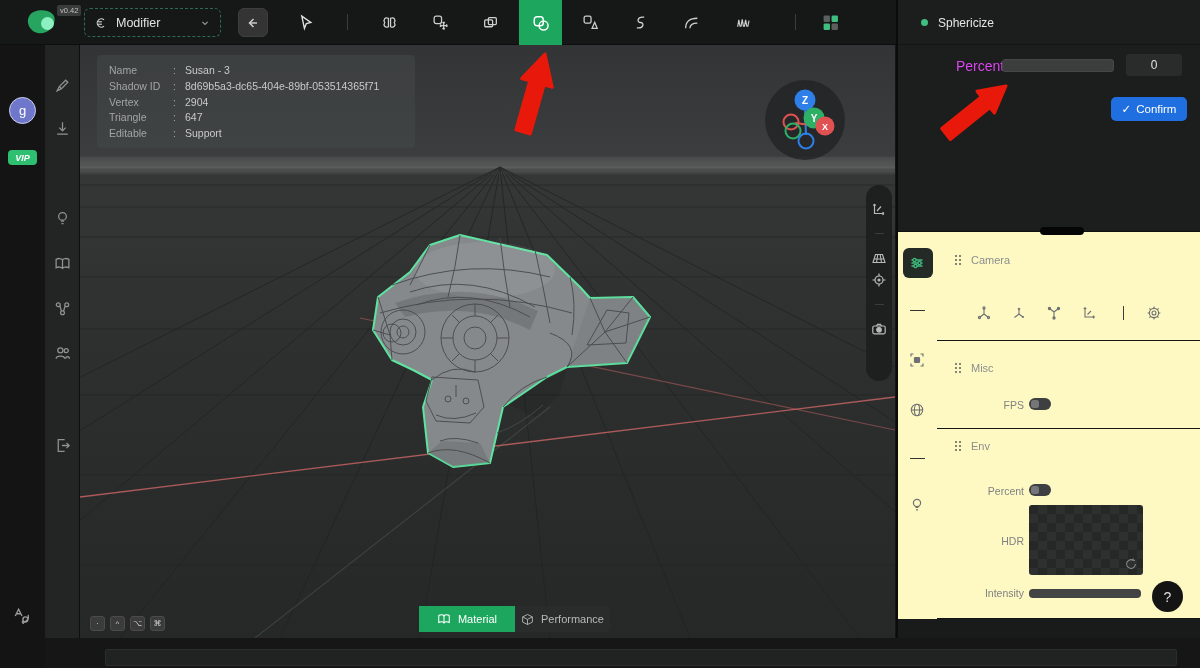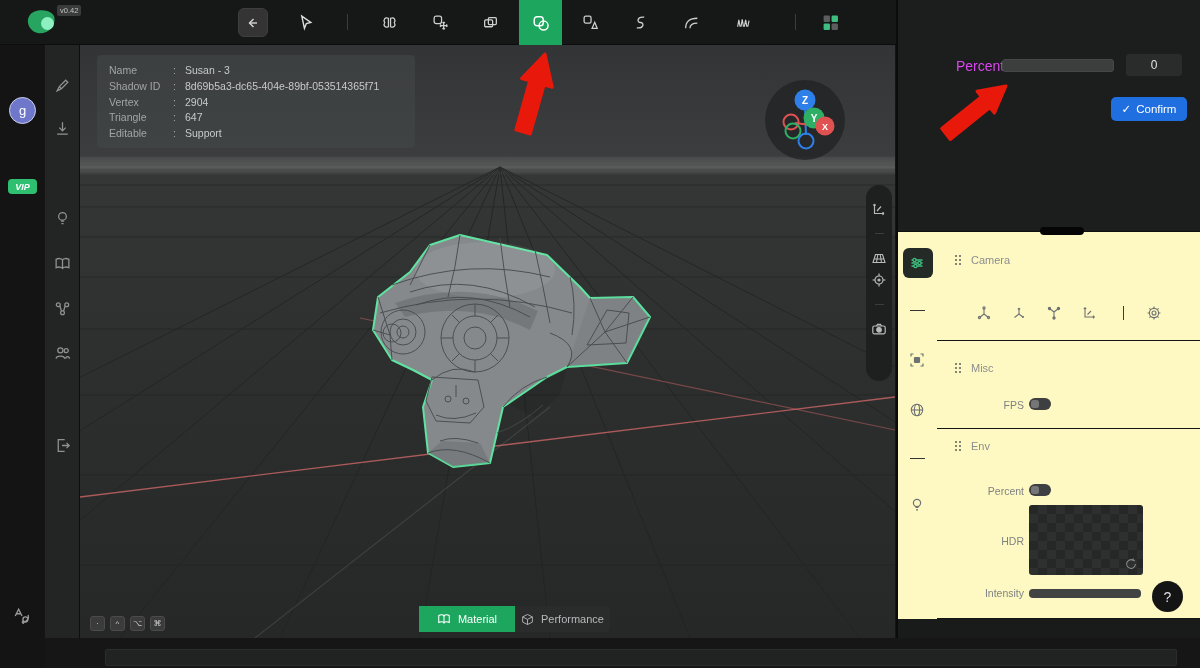--- a/index.html
+++ b/index.html
@@ -40,21 +40,21 @@
   .confirm-btn { position:absolute; left:213px; top:97px; width:76px; height:24px; border-radius:5px;
                  color:#fff; font-size:11.5px; display:flex; align-items:center; justify-content:center; gap:5px; border:none; }
 
   
   .col1 { position:absolute; left:0; top:45px; width:45px; height:623px; background:#141414; }
   .avatar { position:absolute; left:9px; top:52px; width:27px; height:27px; border-radius:50%;
             background:#6e77c9; border:1.5px solid #ccd1f1; color:#fff; font-size:13px;
             display:flex; align-items:center; justify-content:center; }
   .vip { position:absolute; left:8px; top:105px; width:29px; height:15px; border-radius:4px;
          color:#fff; font-size:9px; font-weight:bold; font-style:italic;
-         display:flex; align-items:center; justify-content:center;margin-top:29px; }
+         display:flex; align-items:center; justify-content:center; }
   .col2 { position:absolute; left:45px; top:45px; width:35px; height:623px; background:#232424;
           border-right:1px solid #0e0e0e; }
   .s-icon { position:absolute; left:9px; width:17px; height:17px; color:#8f9293; }
 
   
   .viewport { position:absolute; left:80px; top:45px; width:815px; height:593px;
      background:linear-gradient(#323435 0%, #3b3d3e 18.5%, #4a4c4c 20%, #4a4c4c 21.3%,
                 #353737 22%, #2d2f2f 55%, #262828 100%); }
   .info-panel { position:absolute; left:17px; top:10px; width:318px; height:93px;
                 background:rgba(70,72,73,0.55); border-radius:4px; padding:8px 12px; }
@@ -116,20 +116,36 @@
 
 <div class="topbar">
   <div class="logo">
     <svg width="34" height="31" viewBox="0 0 34 31">
       <path d="M6 22 C0 15 3 5 13 3.5 C23 2 31 6.5 29.5 14 C28 21.5 21 28 12.5 26 C9.5 25.2 7.4 24 6 22 Z" fill="#27a45f"></path>
       <circle cx="22.5" cy="16.5" r="6.5" fill="#8df0c0"></circle>
     </svg>
   </div>
   <div class="version-badge">v0.42</div>
 
+  <div class="modifier">
+    <span>
+      <svg width="14" height="14" viewBox="0 0 16 16" fill="none" stroke="#cfcfcf" stroke-width="1.3">
+        <path d="M11.5 4.5 A4.7 4.7 0 1 0 11.5 11.5"></path>
+          <path d="M4.2 6.6 H9"></path>
+          <path d="M4.2 9.4 H9"></path>
+      </svg>
+    </span>
+    <span>Modifier</span>
+    <span class="grow"></span>
+    <span>
+      <svg width="12" height="12" viewBox="0 0 16 16" fill="none" stroke="#9a9a9a" stroke-width="1.5">
+        <path d="M4.5 6.5 L8 10 L11.5 6.5"></path>
+      </svg>
+    </span>
+  </div>
 
   <div class="tool-btn back-btn">
     <svg width="16" height="16" viewBox="0 0 16 16" fill="none" stroke="#d5d5d5" stroke-width="1.4">
       <path d="M8.5 4 L4.5 8 L8.5 12"></path>
         <path d="M4.5 8 H12"></path>
     </svg>
   </div>
 
   <div class="tool-btn" style="left:288px">
     <svg width="17" height="17" viewBox="0 0 16 16" fill="none" stroke="#e0e0e0" stroke-width="1.3">
@@ -189,20 +205,24 @@
     <svg width="17" height="17" viewBox="0 0 16 16">
       <rect x="1.5" y="1.5" width="6" height="6" rx="1.2" fill="#5b5e5f"></rect>
       <rect x="9" y="1.5" width="6" height="6" rx="1.2" fill="#3fbf7f"></rect>
       <rect x="1.5" y="9" width="6" height="6" rx="1.2" fill="#3fbf7f"></rect>
       <rect x="9" y="9" width="6" height="6" rx="1.2" fill="#5b5e5f"></rect>
     </svg>
   </div>
 </div>
 
 <div class="sph-panel">
+  <div class="sph-head">
+    <span class="sph-dot" style="background:#3fbf7f"></span>
+    <span class="sph-title">Sphericize</span>
+  </div>
   <span class="pct-label">Percent</span>
   <div class="pct-slider"></div>
   <div class="pct-value">0</div>
   <button class="confirm-btn" style="background:#1f6fe0">
     <span>✓</span>
     <span>Confirm</span>
   </button>
 </div>
 
 <div class="col1">

